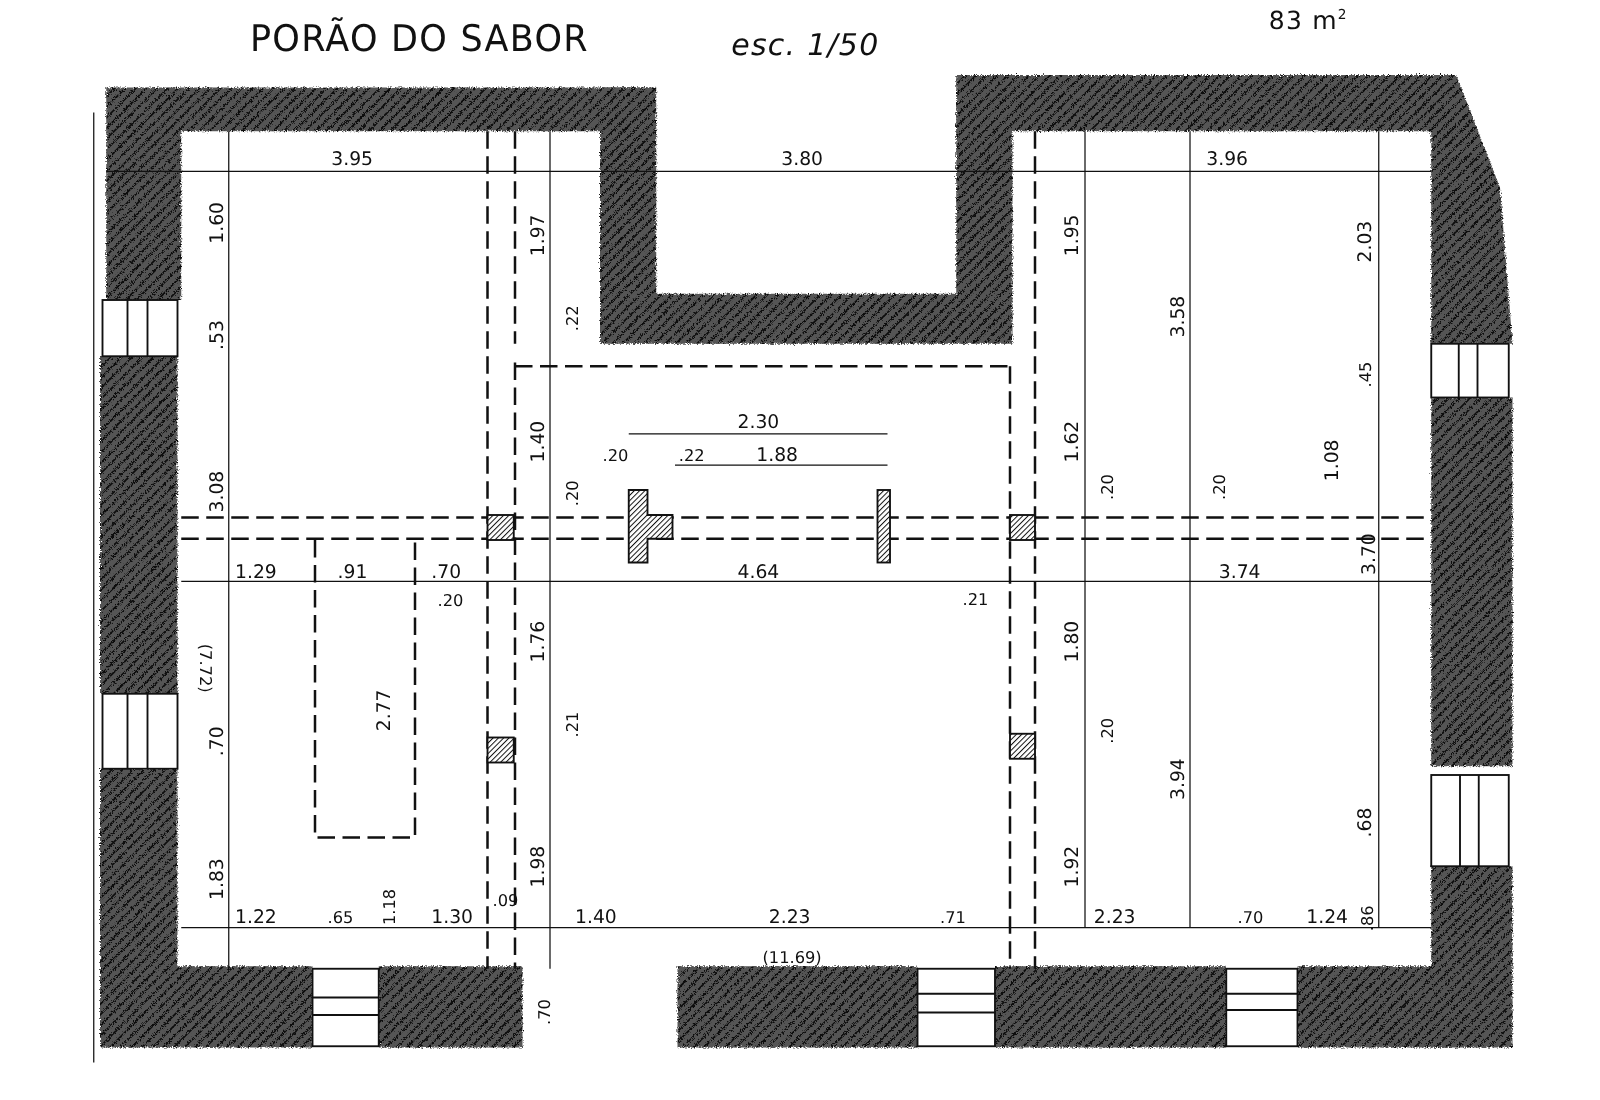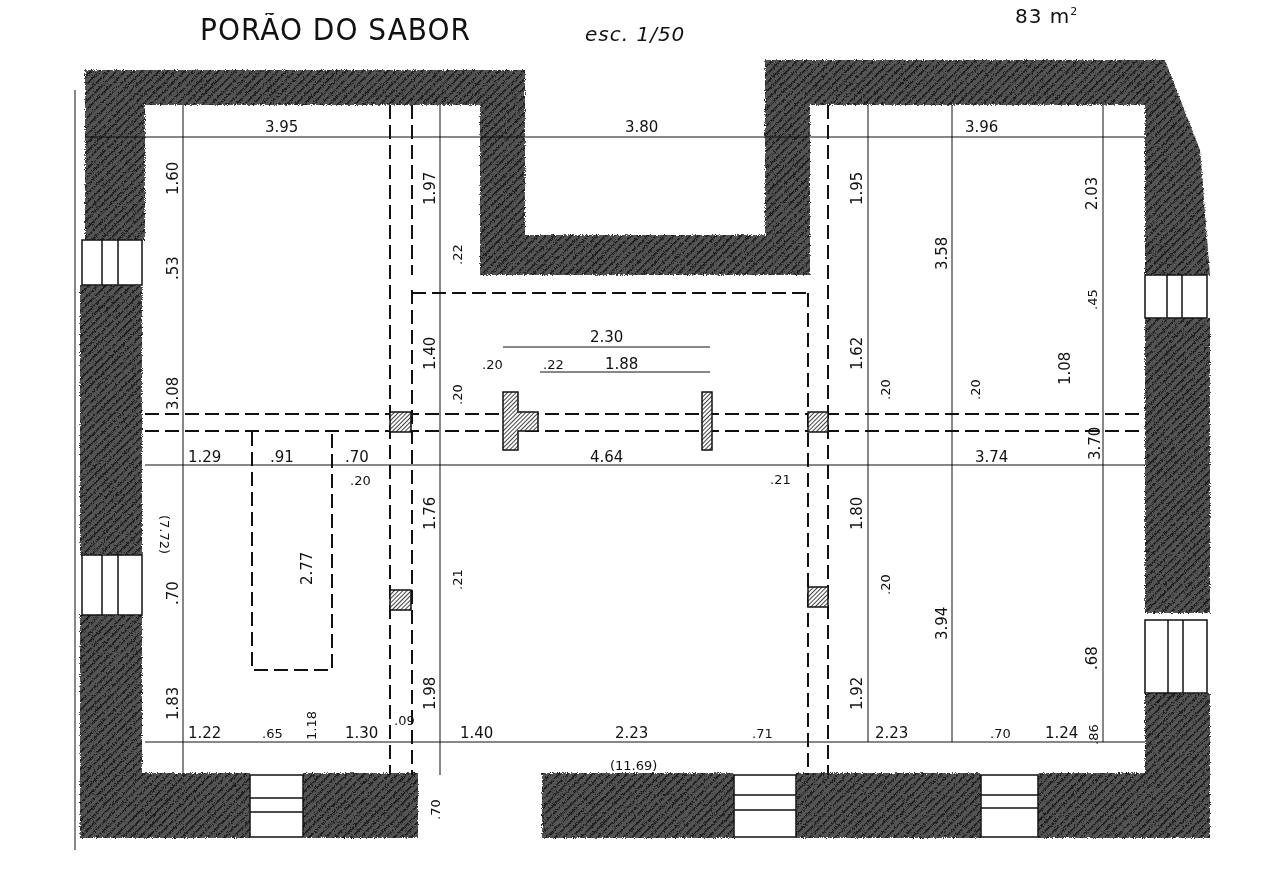--- a/index.html
+++ b/index.html
@@ -1,21 +1,21 @@
 <!DOCTYPE html>
 <html><head>
 <meta charset="utf-8">
 <style>
   html, body { margin:0; padding:0; background:#ffffff; }
   body { width:1280px; height:880px; position:relative; overflow:hidden;
          font-family: "DejaVu Sans", sans-serif; color:#111; }
   #plan { position:absolute; left:0; top:0; width:1280px; height:880px; }
   .title { position:absolute; font-family:"DejaVu Sans", sans-serif; color:#111; letter-spacing:1px; }
   .t-main { left:200px; top:14px; font-size:28px; font-weight:normal; transform:scaleY(1.05); }
-  .t-scale { left:585px; top:22px; font-size:20px; font-style:italic; }
+  .t-scale { left:585px; top:22px; font-size:24px; font-style:italic; }
   .t-area { left:1015px; top:4px; font-size:20px; }
   .t-area sup { font-size:11px; }
   .dim { font-family:"DejaVu Sans", sans-serif; font-size:15px; fill:#111; }
   .dim-small { font-size:13px; }
 </style>
 </head>
 <body>
 
 <div class="title t-main">PORÃO DO SABOR</div>
 <div class="title t-scale">esc. 1/50</div>

